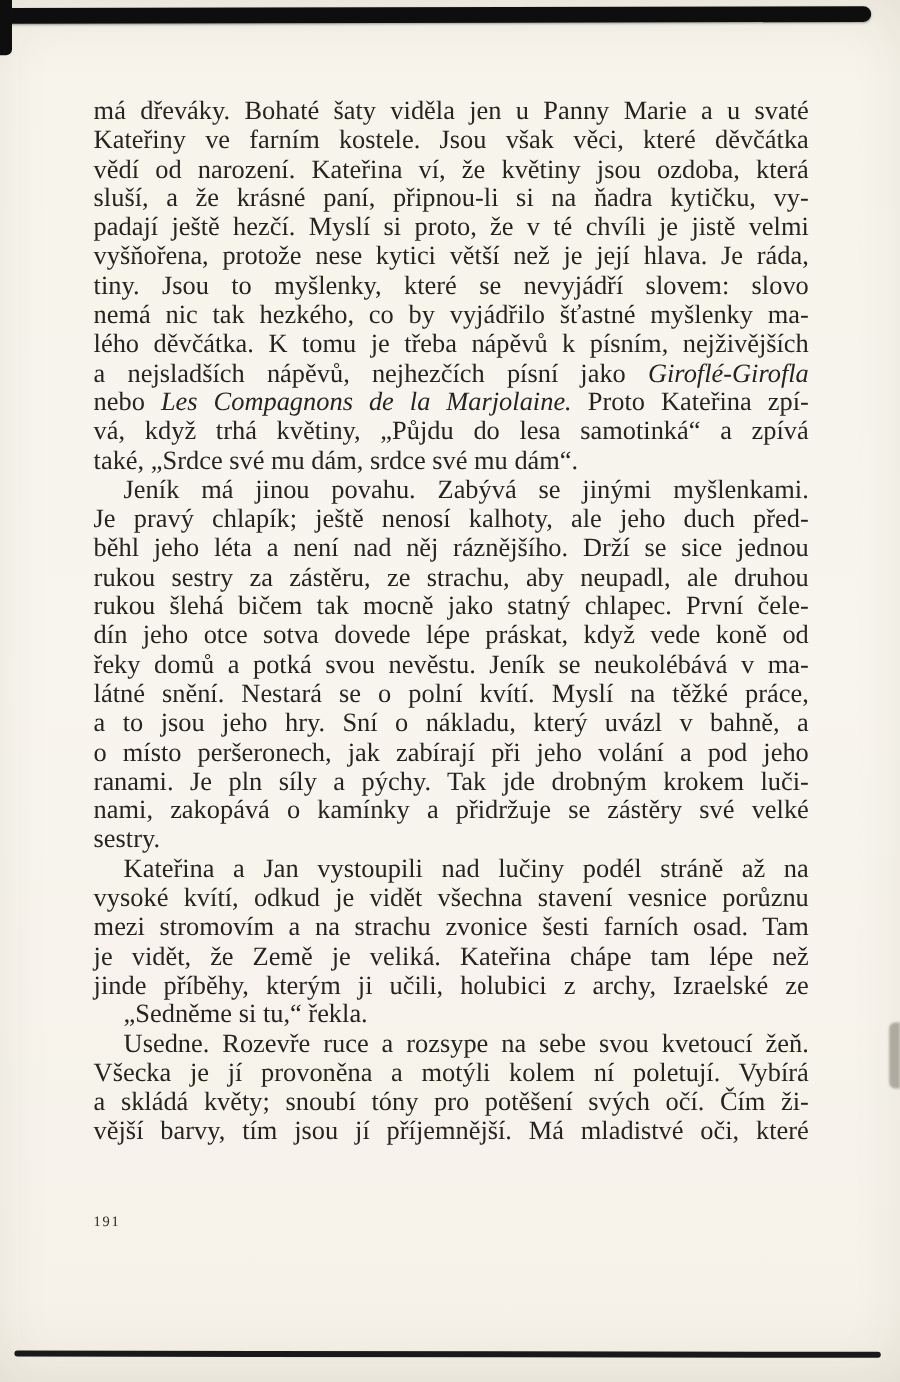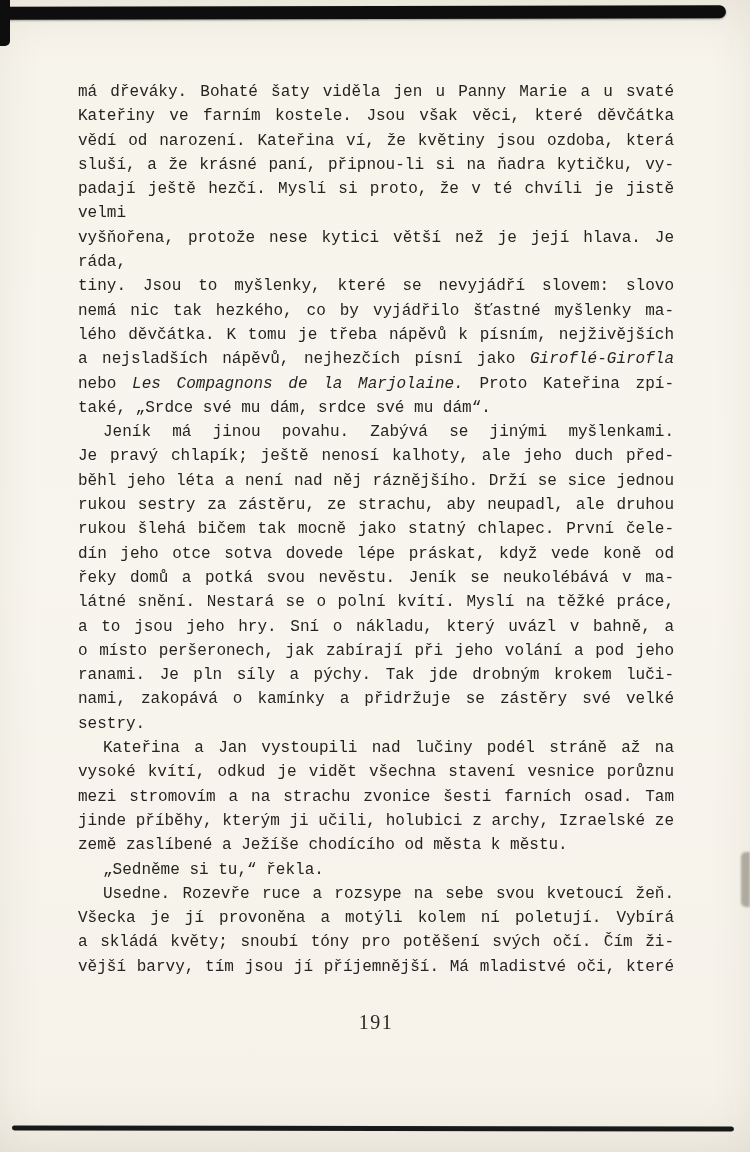--- a/index.html
+++ b/index.html
@@ -41,40 +41,38 @@
     background: rgba(95,88,75,0.45);
     border-radius: 5px 0 0 5px;
     filter: blur(1px);
   }
   
   .text-block {
     position: absolute;
     left: 78px;
     top: 80px;
     width: 596px;
-    font-size: 16px;
+    font-size: 22px;
     line-height: 24.3px;
     color: #262420;
     text-rendering: optimizeLegibility;
-    font-family: Liberation Mono, monospace;
   }
   .line {
     text-align: justify;
     text-align-last: justify;
   }
   .line.last { text-align-last: left; }
   .line.indent { text-indent: 25px; }
   .line em { font-style: italic; }
   .page-number {
     position: absolute;
     top: 1011px;
     left: 78px;
     width: 596px;
-    text-align: center;
-    font-size: 20px;
+    font-size: 12px;
     letter-spacing: 1.5px;
     color: #2a2722;
   }
 </style>
 </head>
 <body>
 
 <div class="scan-page">
   <div class="artifact top-bar"></div>
   <div class="artifact left-mark"></div>
@@ -86,39 +84,40 @@
       <div class="line"><span>Kateřiny ve farním kostele. Jsou však věci, které děvčátka</span></div>
       <div class="line"><span>vědí od narození. Kateřina ví, že květiny jsou ozdoba, která</span></div>
       <div class="line"><span>sluší, a že krásné paní, připnou-li si na ňadra kytičku, vy-</span></div>
       <div class="line"><span>padají ještě hezčí. Myslí si proto, že v té chvíli je jistě velmi</span></div>
       <div class="line"><span>vyšňořena, protože nese kytici větší než je její hlava. Je ráda,</span></div>
       <div class="line"><span>tiny. Jsou to myšlenky, které se nevyjádří slovem: slovo</span></div>
       <div class="line"><span>nemá nic tak hezkého, co by vyjádřilo šťastné myšlenky ma-</span></div>
       <div class="line"><span>lého děvčátka. K tomu je třeba nápěvů k písním, nejživějších</span></div>
       <div class="line"><span>a nejsladších nápěvů, nejhezčích písní jako </span><em>Giroflé-Girofla</em></div>
       <div class="line"><span>nebo </span><em>Les Compagnons de la Marjolaine.</em><span> Proto Kateřina zpí-</span></div>
+      <div class="line"><span>vá, když trhá květiny, „Půjdu do lesa samotinká“ a zpívá</span></div>
       <div class="line last"><span>také, „Srdce své mu dám, srdce své mu dám“.</span></div>
       <div class="line indent"><span>Jeník má jinou povahu. Zabývá se jinými myšlenkami.</span></div>
       <div class="line"><span>Je pravý chlapík; ještě nenosí kalhoty, ale jeho duch před-</span></div>
       <div class="line"><span>běhl jeho léta a není nad něj ráznějšího. Drží se sice jednou</span></div>
       <div class="line"><span>rukou sestry za zástěru, ze strachu, aby neupadl, ale druhou</span></div>
       <div class="line"><span>rukou šlehá bičem tak mocně jako statný chlapec. První čele-</span></div>
       <div class="line"><span>dín jeho otce sotva dovede lépe práskat, když vede koně od</span></div>
       <div class="line"><span>řeky domů a potká svou nevěstu. Jeník se neukolébává v ma-</span></div>
       <div class="line"><span>látné snění. Nestará se o polní kvítí. Myslí na těžké práce,</span></div>
       <div class="line"><span>a to jsou jeho hry. Sní o nákladu, který uvázl v bahně, a</span></div>
       <div class="line"><span>o místo peršeronech, jak zabírají při jeho volání a pod jeho</span></div>
       <div class="line"><span>ranami. Je pln síly a pýchy. Tak jde drobným krokem luči-</span></div>
       <div class="line"><span>nami, zakopává o kamínky a přidržuje se zástěry své velké</span></div>
       <div class="line last"><span>sestry.</span></div>
       <div class="line indent"><span>Kateřina a Jan vystoupili nad lučiny podél stráně až na</span></div>
       <div class="line"><span>vysoké kvítí, odkud je vidět všechna stavení vesnice porůznu</span></div>
       <div class="line"><span>mezi stromovím a na strachu zvonice šesti farních osad. Tam</span></div>
+      <div class="line"><span>je vidět, že Země je veliká. Kateřina chápe tam lépe než</span></div>
       <div class="line"><span>jinde příběhy, kterým ji učili, holubici z archy, Izraelské ze</span></div>
-      <div class="line last"><span>země zaslíbené a Ježíše chodícího od města k městu.</span></div>
       <div class="line indent last"><span>„Sedněme si tu,“ řekla.</span></div>
       <div class="line indent"><span>Usedne. Rozevře ruce a rozsype na sebe svou kvetoucí žeň.</span></div>
       <div class="line"><span>Všecka je jí provoněna a motýli kolem ní poletují. Vybírá</span></div>
       <div class="line"><span>a skládá květy; snoubí tóny pro potěšení svých očí. Čím ži-</span></div>
       <div class="line"><span>vější barvy, tím jsou jí příjemnější. Má mladistvé oči, které</span></div>
     </div>
 
   <div class="page-number">191</div>
 </div>
 

